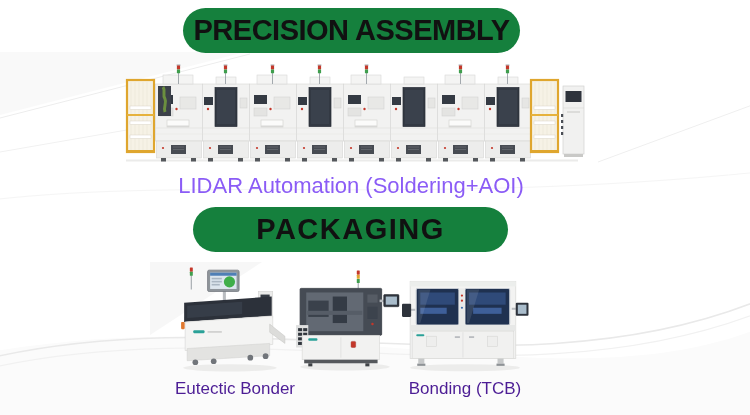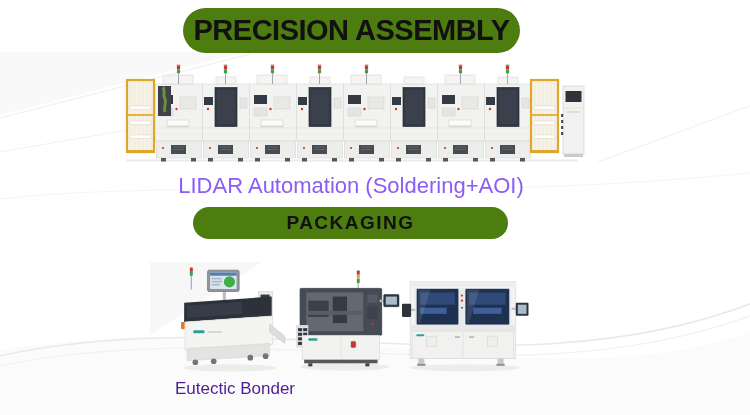--- a/index.html
+++ b/index.html
@@ -2,26 +2,26 @@
 <html><head>
 <meta charset="utf-8">
 <style>
   html,body{margin:0;padding:0;background:#ffffff;}
   #stage{
     position:relative;width:750px;height:415px;overflow:hidden;
     background:#ffffff;font-family:"Liberation Sans",sans-serif;
   }
   .bg{position:absolute;left:0;top:0;width:750px;height:415px;z-index:0;}
   .banner{
-    position:absolute;z-index:2;background:#4d7c0f;border-radius:23px;
+    position:absolute;z-index:2;background:#15803d;border-radius:23px;
     display:flex;align-items:center;justify-content:center;
     color:#111111;font-weight:700;
   }
   #banner-precision{left:183px;top:8px;width:337px;height:45px;font-size:29px;letter-spacing:-0.5px;}
-  #banner-packaging{left:193px;top:207px;width:315px;height:32px;font-size:19px;letter-spacing:1.5px;}
+  #banner-packaging{left:193px;top:207px;width:315px;height:45px;font-size:29px;letter-spacing:1.5px;}
   .caption{
     position:absolute;z-index:2;color:#8b5cf6;font-size:22px;text-align:center;
   }
   #line-caption{left:0px;top:173px;width:702px;}
   .machine-label{position:absolute;z-index:2;top:379px;color:#4c1d95;font-size:17px;text-align:center;}
   #label-eutectic{left:160px;width:150px;}
   #label-sintering{left:290px;width:100px;}
   #label-bonding{left:390px;width:150px;}
   .art{position:absolute;z-index:1;}
   #lidar-line{left:122px;top:64px;width:470px;height:102px;}
@@ -299,14 +299,15 @@
       <rect x="112" y="27" width="12.5" height="13" rx="1" fill="#2e333c"></rect>
       <rect x="114" y="29" width="8.5" height="9" fill="#a9bccb"></rect>
     </g>
     <rect x="16" y="82" width="6" height="5" fill="#c6c8c9"></rect>
     <rect x="94" y="82" width="6" height="5" fill="#c6c8c9"></rect>
     <rect x="15" y="87" width="8" height="2.2" fill="#8e9296"></rect>
     <rect x="93" y="87" width="8" height="2.2" fill="#8e9296"></rect>
   </svg>
 
   <div class="machine-label" id="label-eutectic">Eutectic Bonder</div>
+  <div class="machine-label" id="label-bonding">Bonding (TCB)</div>
 
 </div>
 
 </body></html>

